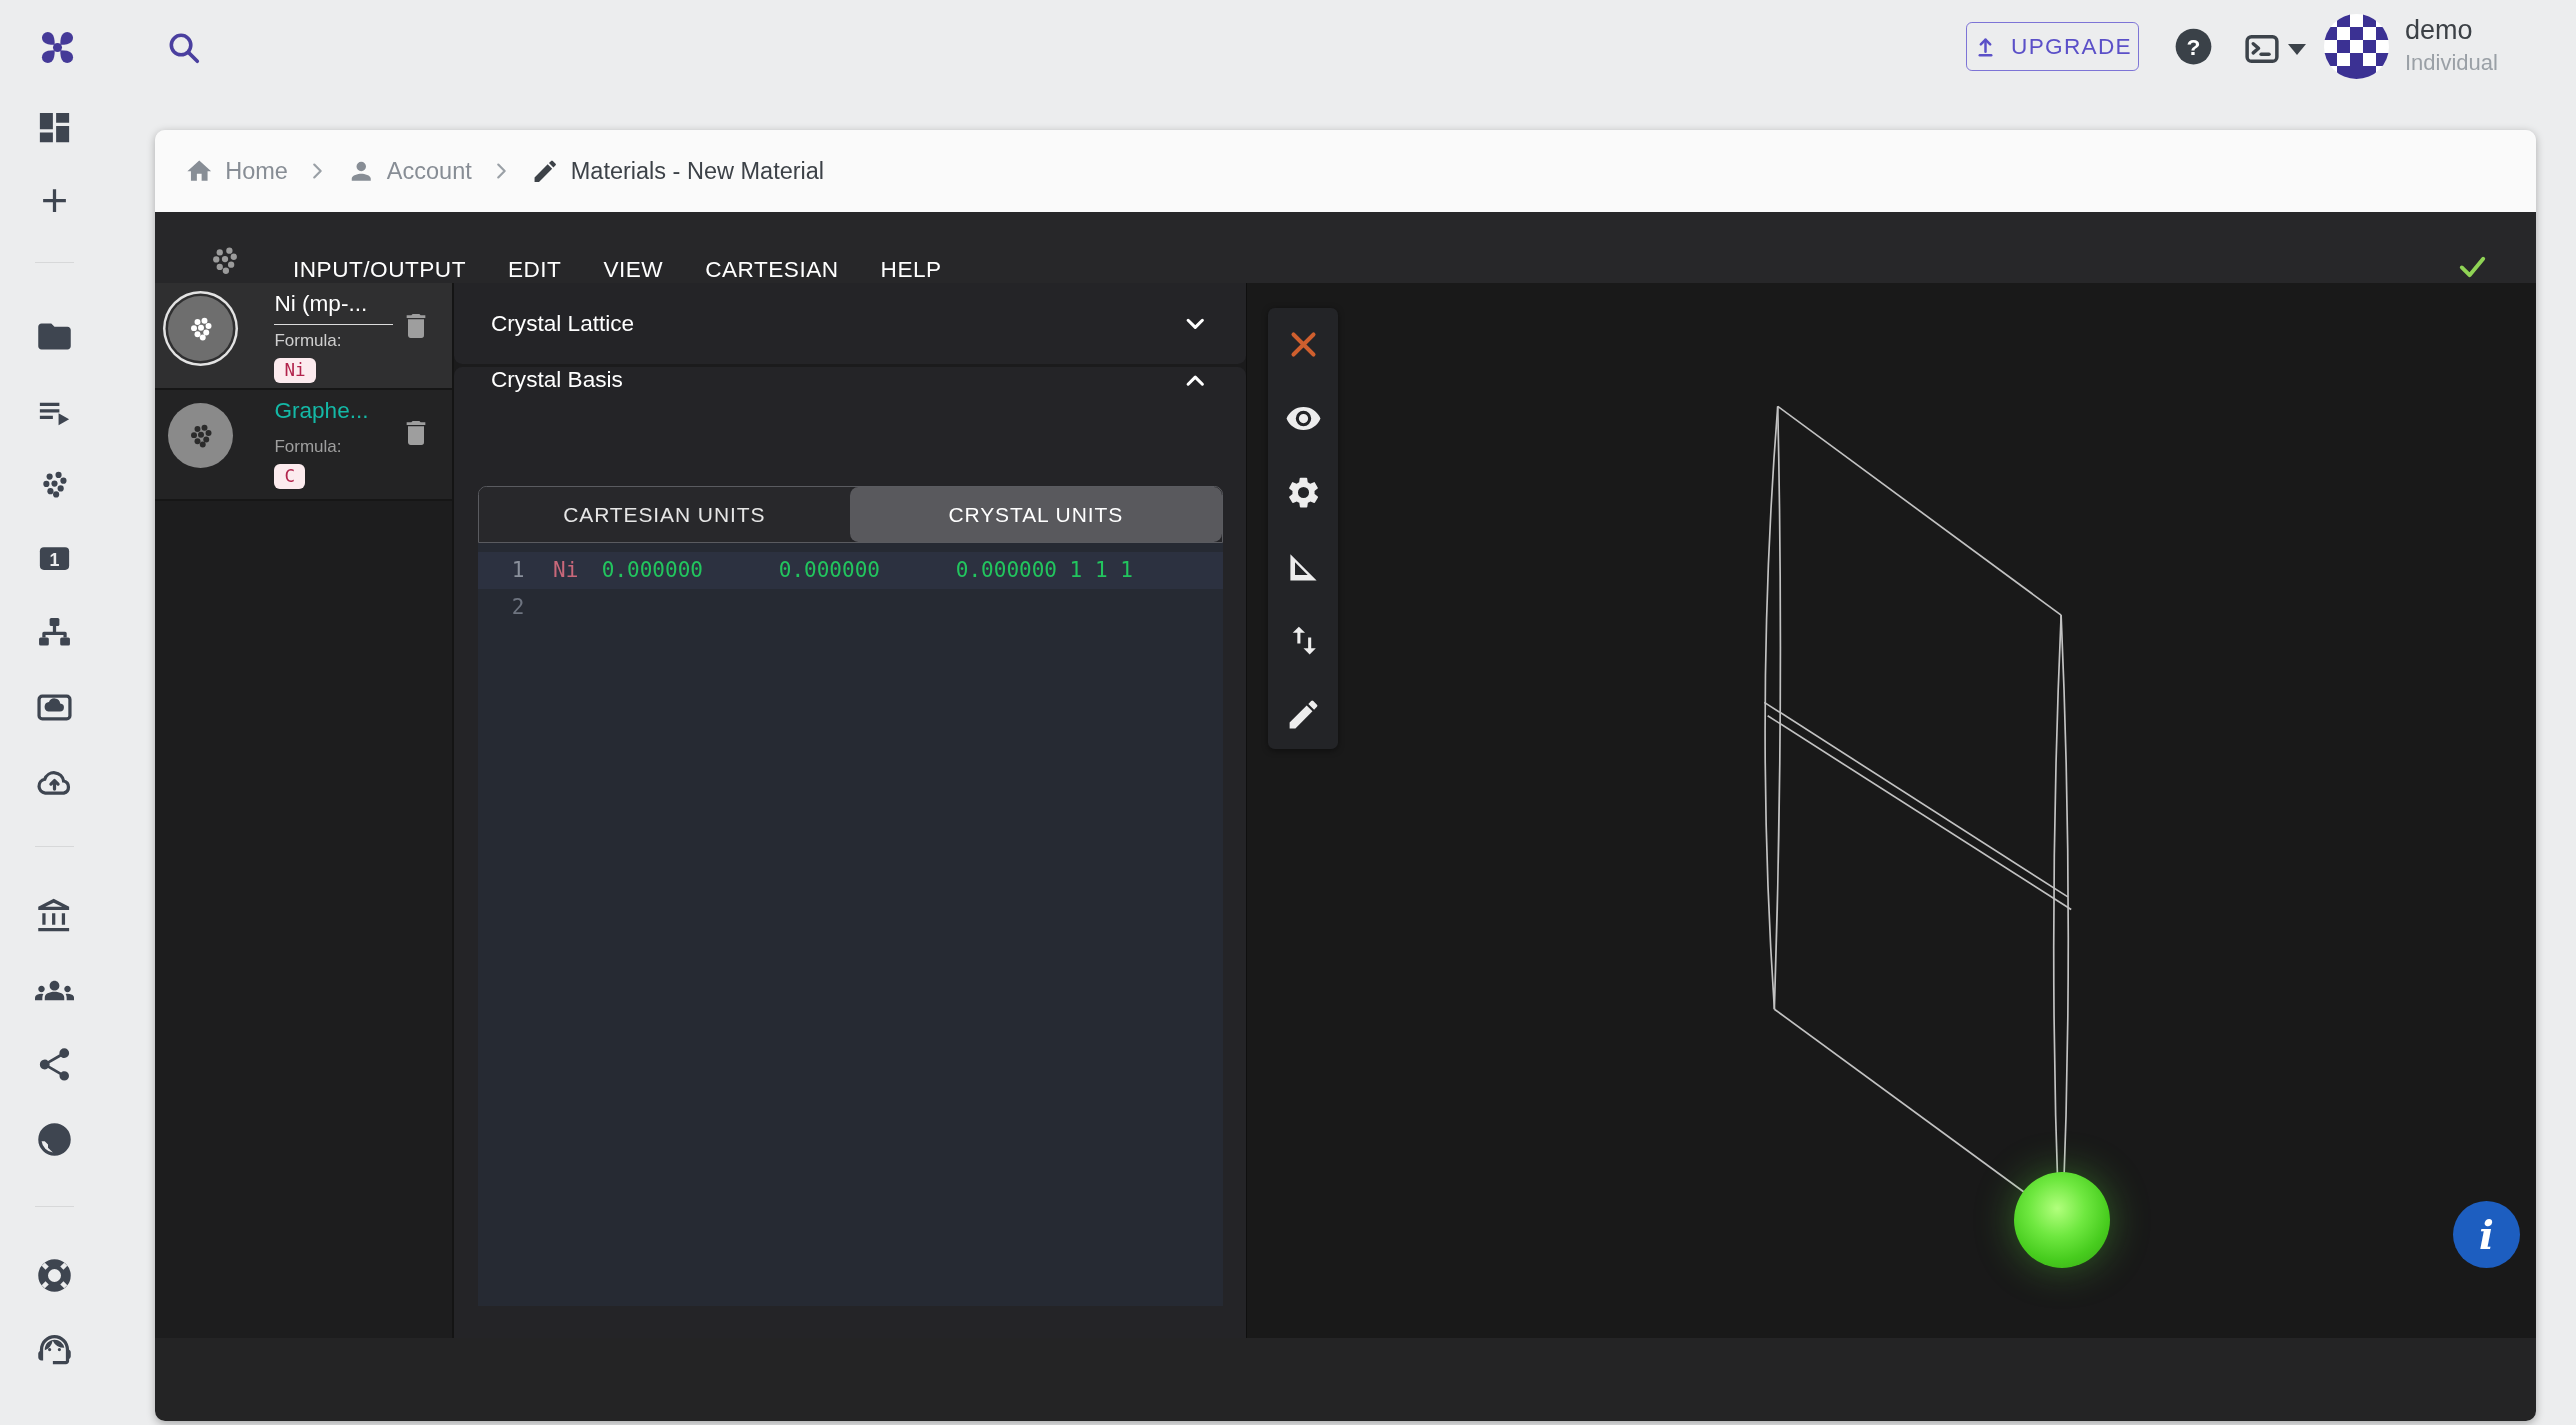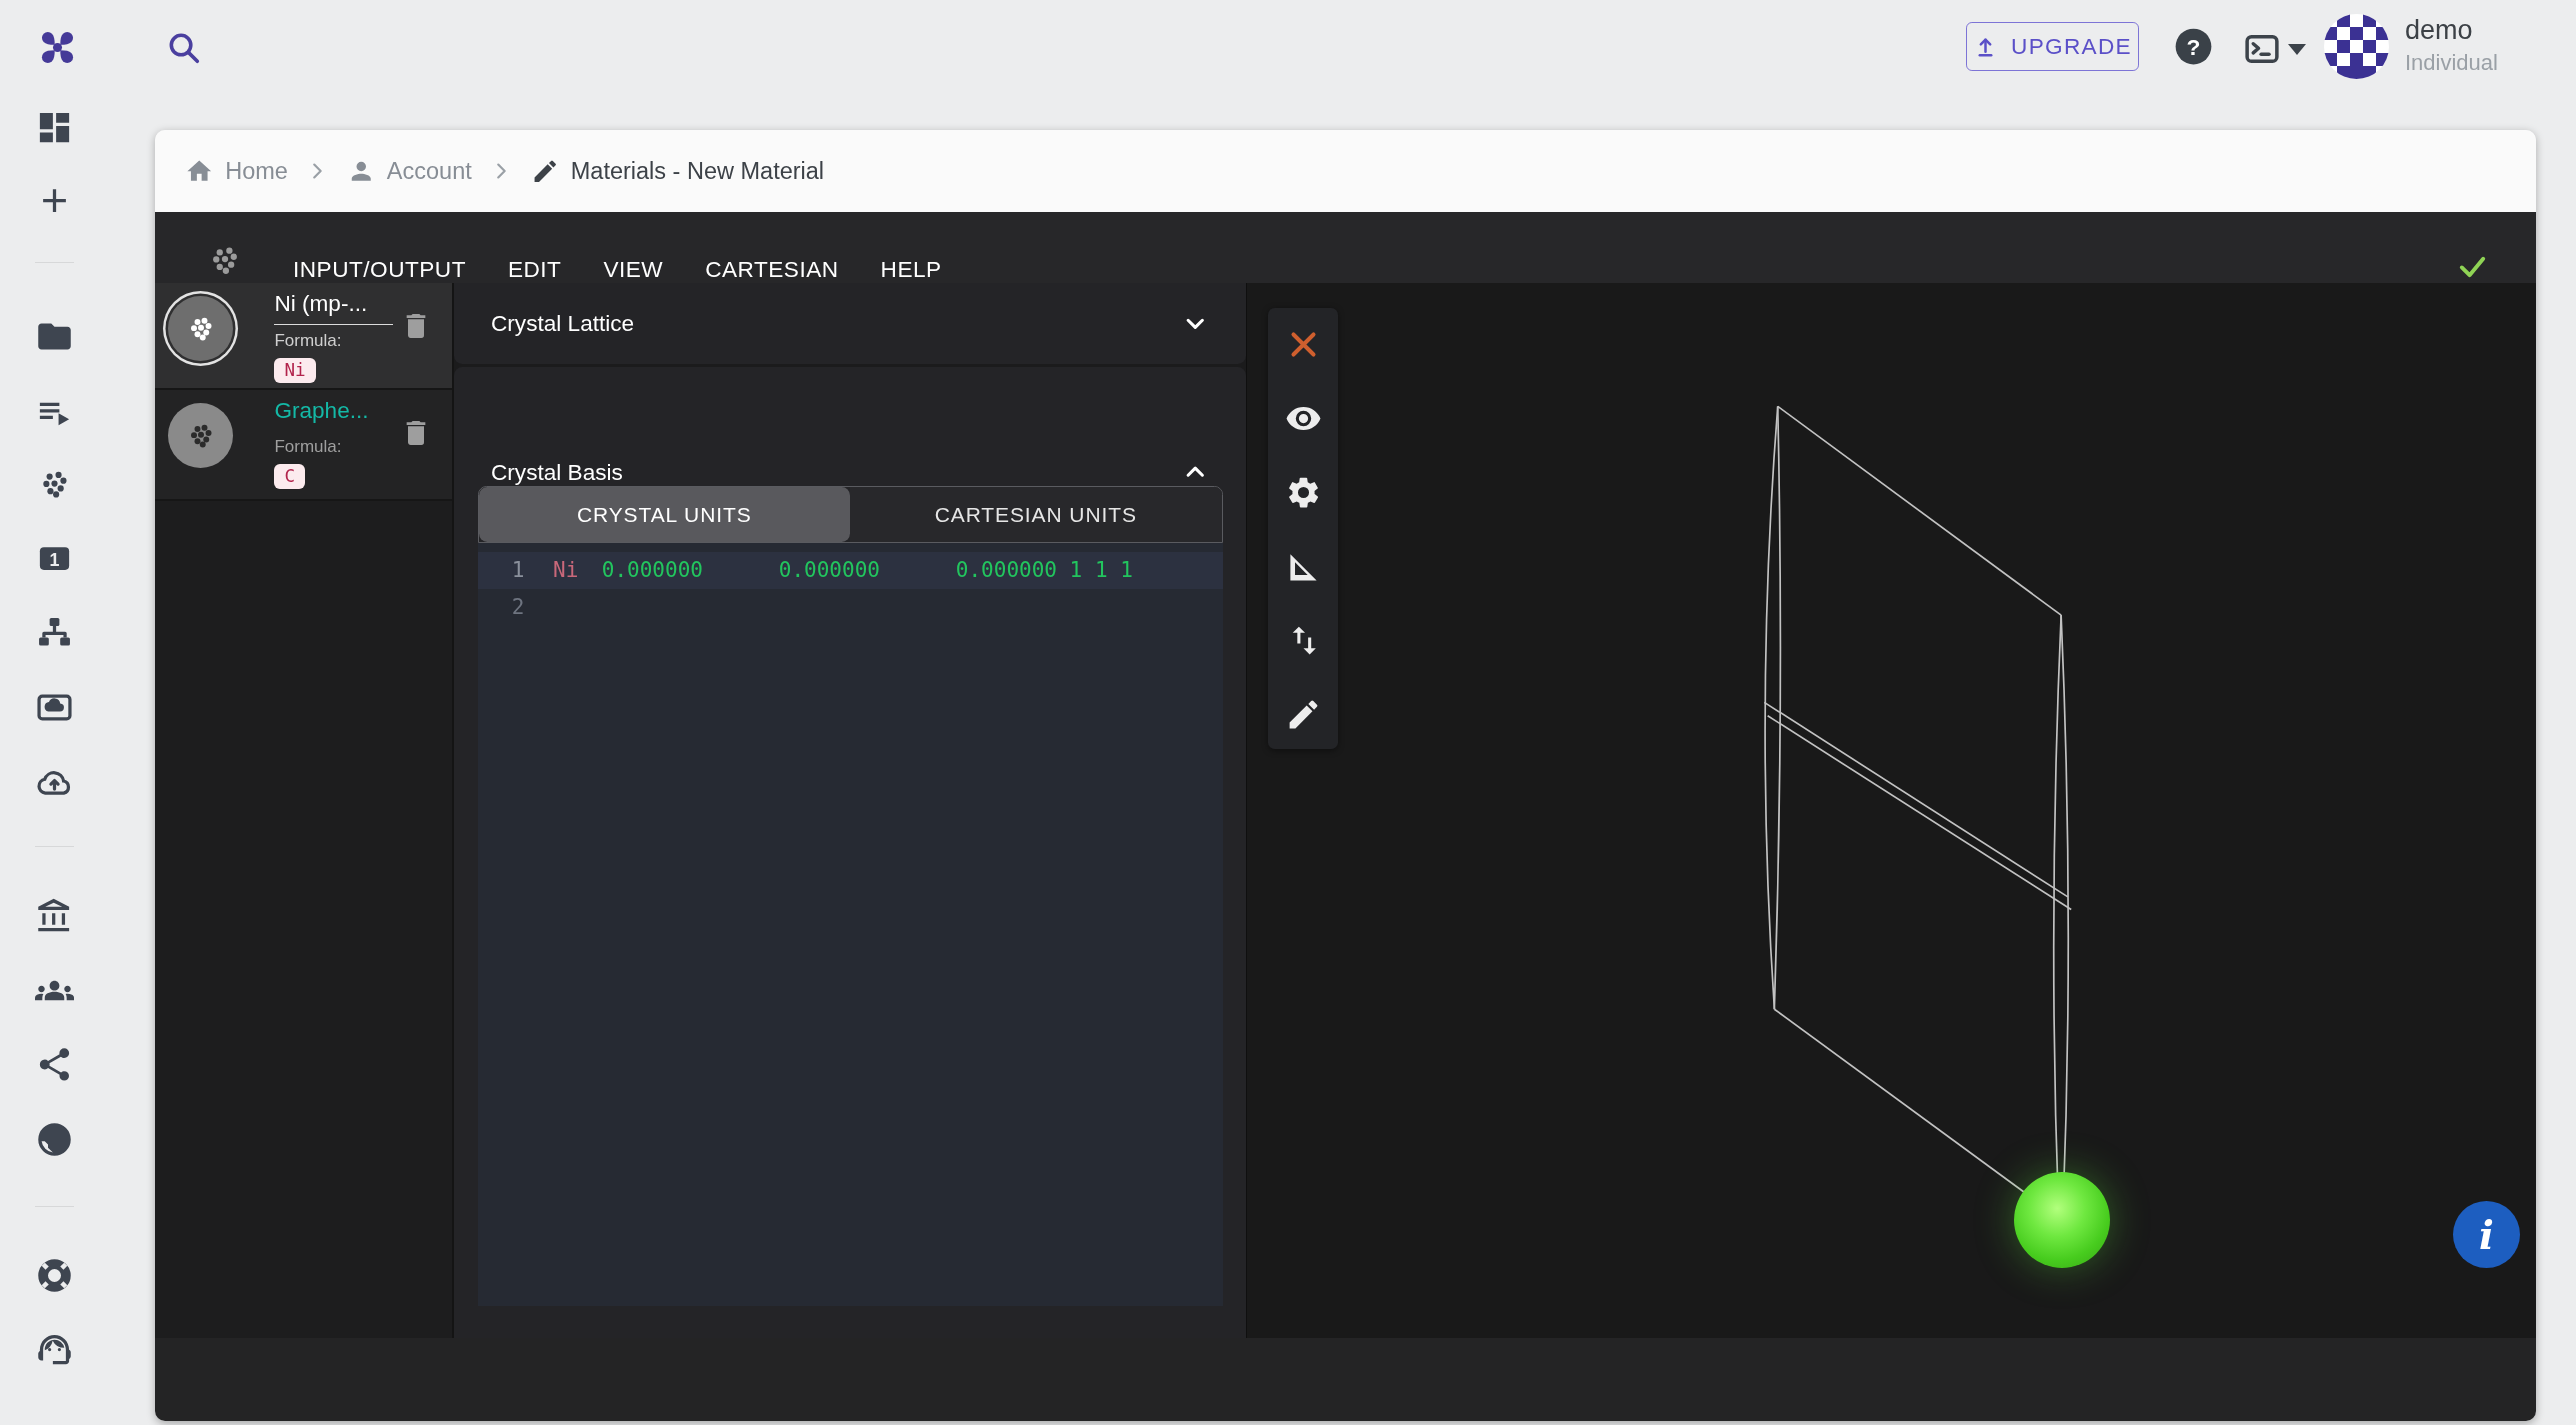--- a/index.html
+++ b/index.html
@@ -62,21 +62,21 @@
   .mat-card.plain .mat-flabel { color:#9f9f9f; }
   .chip { display:inline-block; margin-top:6.7px; background:#fcebee; color:#b2244c; font-family:"DejaVu Sans Mono", monospace;
     font-size:17.6px; padding:2.5px 10px; border-radius:5.9px; }
   .trash { position:absolute; right:20px; top:27px; width:32px; height:32px; color:#9e9e9e; cursor:pointer; }
 
   
   .mid-col { width:792px; background:#1b1b1c; flex:none; display:flex; flex-direction:column; }
   .section { background:#242427; }
   .sec-lattice { height:81px; border-radius:0 0 8.4px 8.4px; display:flex; align-items:center; padding:0 37px; flex:none; }
   .sec-basis { margin-top:3.4px; flex:1; border-radius:8.4px 8.4px 0 0; display:flex; flex-direction:column; }
-  .sec-head { height:117px; display:flex; align-items:flex-end; padding:0 37px; flex:none; }
+  .sec-head { height:117px; display:flex; align-items:flex-start; padding:0 37px; flex:none; }
   .sec-basis .sec-head { height:119px; }
   .sec-title { color:#ffffff; font-size:22.6px; }
   .sec-chev { margin-left:auto; width:28.5px; height:28.5px; color:#ffffff; cursor:pointer; }
 
   .tabs { margin:0 23.5px; height:57px; display:flex; border:0.8px solid #5a5b60; border-radius:8.4px 8.4px 0 0; overflow:hidden; flex:none; }
   .tab { flex:1; display:flex; align-items:center; justify-content:center; font-size:21px; font-weight:500; letter-spacing:0.9px;
     color:#e6e6e6; background:#28282b; cursor:pointer; }
   .tab.active { background:#59595d; color:#ffffff; border-radius:8.4px; }
 
   .editor { margin:0 23.5px 32px; flex:1; background:#262a33; font-family:"DejaVu Sans Mono", monospace; font-size:21px;
@@ -385,22 +385,22 @@
           </svg>
       </div>
       <div class="section sec-basis">
         <div class="sec-head">
           <span class="sec-title">Crystal Basis</span>
           <svg class="sec-chev" viewBox="0 0 24 24" fill="none" stroke="currentColor" stroke-width="2.6" stroke-linecap="round" stroke-linejoin="round">
               <path d="M6 14.5l6-6 6 6"></path>
             </svg>
         </div>
         <div class="tabs">
+          <div class="tab">CARTESIAN UNITS</div>
           <div class="tab active">CRYSTAL UNITS</div>
-          <div class="tab">CARTESIAN UNITS</div>
         </div>
         <div class="editor">
           <div class="ed-line active">
             <span class="ed-num">1</span>
             <span class="ed-el">Ni</span>
             <span class="ed-coords">0.000000      0.000000      0.000000 1 1 1</span>
           </div>
           <div class="ed-line">
             <span class="ed-num">2</span>
           </div>

